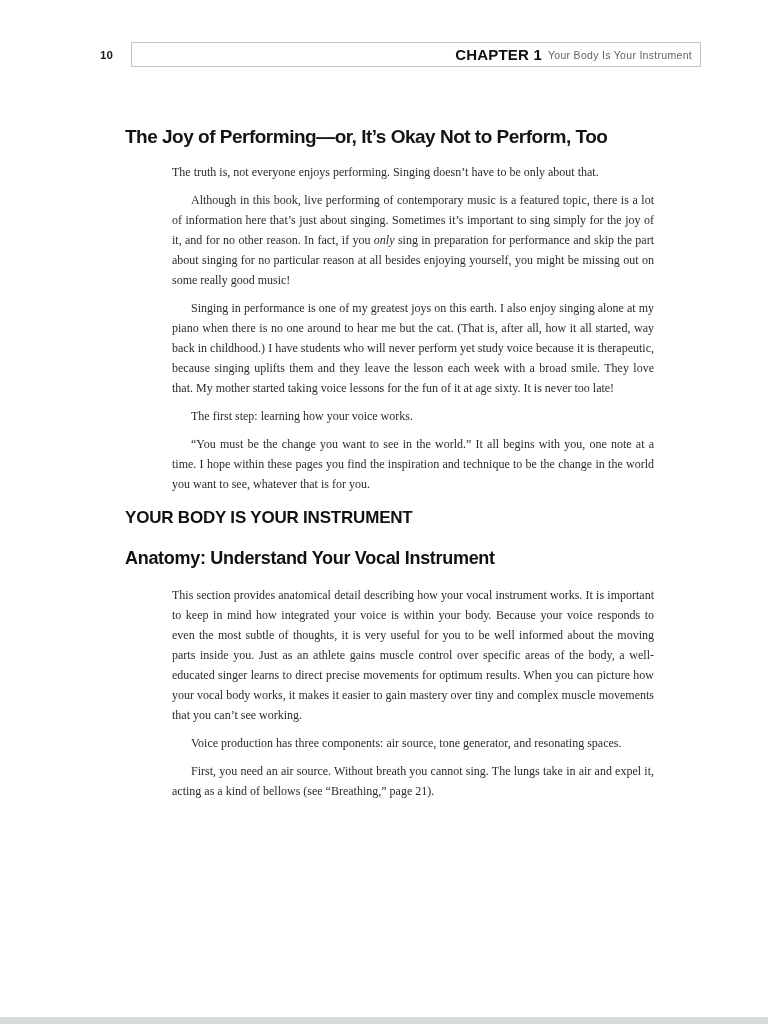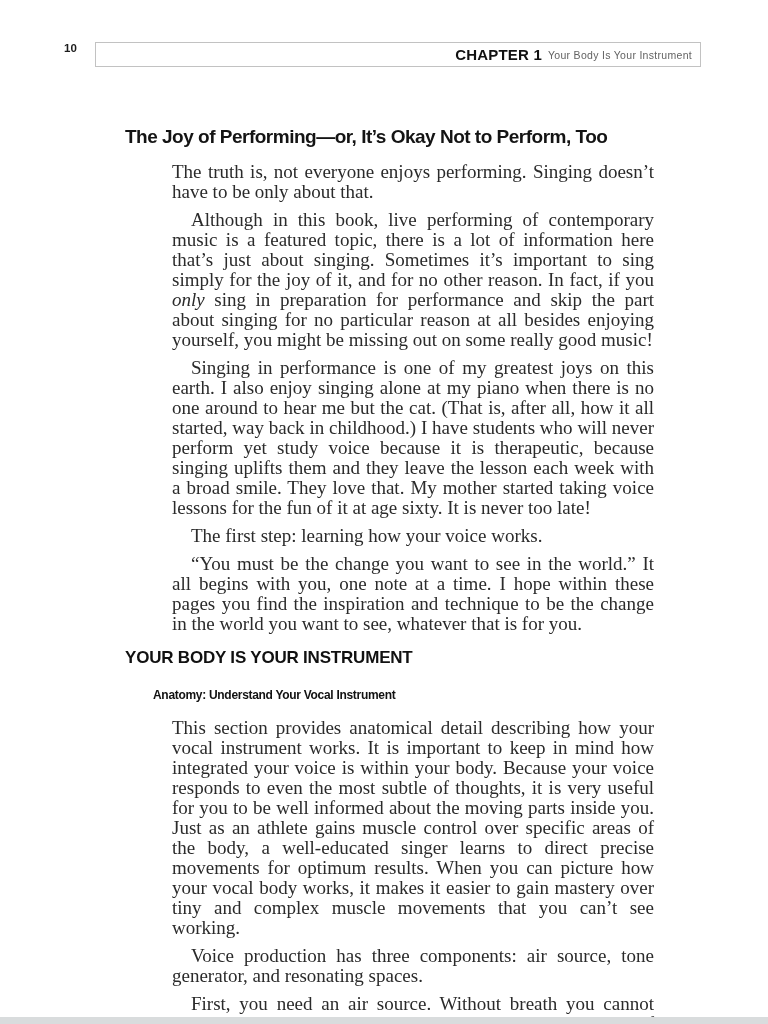--- a/index.html
+++ b/index.html
@@ -10,22 +10,22 @@
     height: 1024px;
     margin: 0 auto;
     background: #ffffff;
     overflow: hidden;
     font-family: "Liberation Serif", serif;
     color: #2b2b2b;
   }
   
   .running-header {
     display: flex;
-    align-items: flex-start;
-    margin: 42px 67px 0 64px;
+    align-items: center;
+    margin: 42px 67px 0 100px;
   }
   .page-num {
     font-family: "Liberation Sans", sans-serif;
     font-weight: bold;
     font-size: 11.5px;
     color: #1c1c1c;
     width: 31px;
     flex: 0 0 auto;
   }
   .header-box {
@@ -61,21 +61,21 @@
     font-family: "Liberation Sans", sans-serif;
     font-weight: bold;
     font-size: 19px;
     letter-spacing: -0.5px;
     color: #141414;
     white-space: nowrap;
   }
   .body-col {
     margin-left: 47px;
     margin-right: 36px;
-    font-size: 19px;
+    font-size: 12px;
     line-height: 20px;
     text-align: justify;
   }
   .body-col.first { margin-top: 14px; }
   .body-col.second { margin-top: 16px; }
   .para { margin-bottom: 8px; }
   .para:last-child { margin-bottom: 0; }
   .para.indent { text-indent: 19px; }
   .para em { font-style: italic; }
   .section-heading {
@@ -83,24 +83,23 @@
     font-family: "Liberation Sans", sans-serif;
     font-weight: bold;
     font-size: 17px;
     letter-spacing: -0.2px;
     color: #111;
   }
   .subsection-heading {
     margin-top: 20px;
     font-family: "Liberation Sans", sans-serif;
     font-weight: bold;
-    font-size: 12px;
+    font-size: 18px;
     letter-spacing: -0.3px;
     color: #111;
-    margin-left: 28px;
   }
   .scan-edge-strip {
     position: absolute;
     left: 0;
     bottom: 0;
     width: 100%;
     height: 7px;
     background: #d9dcdd;
   }
 </style>

